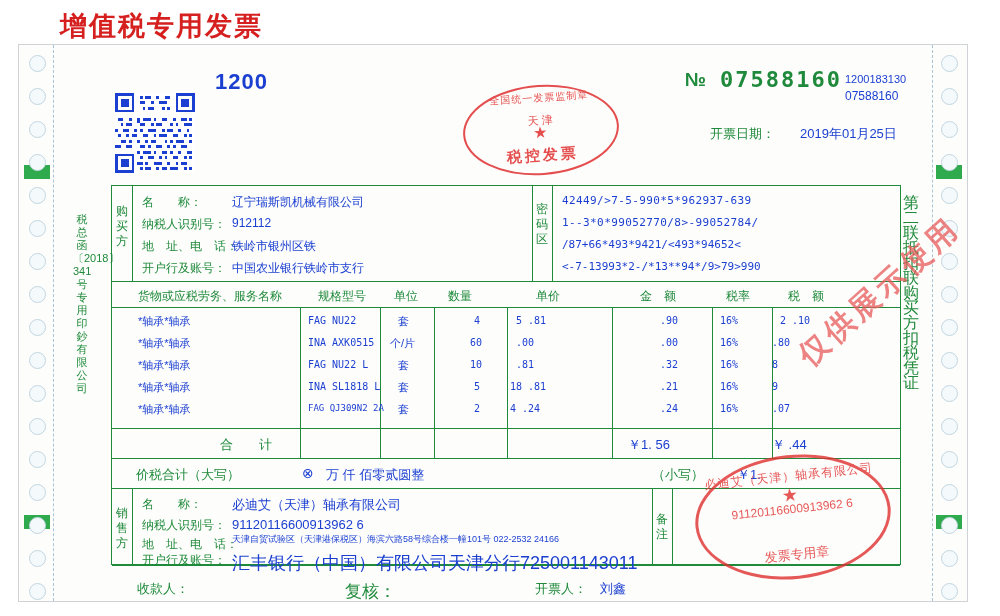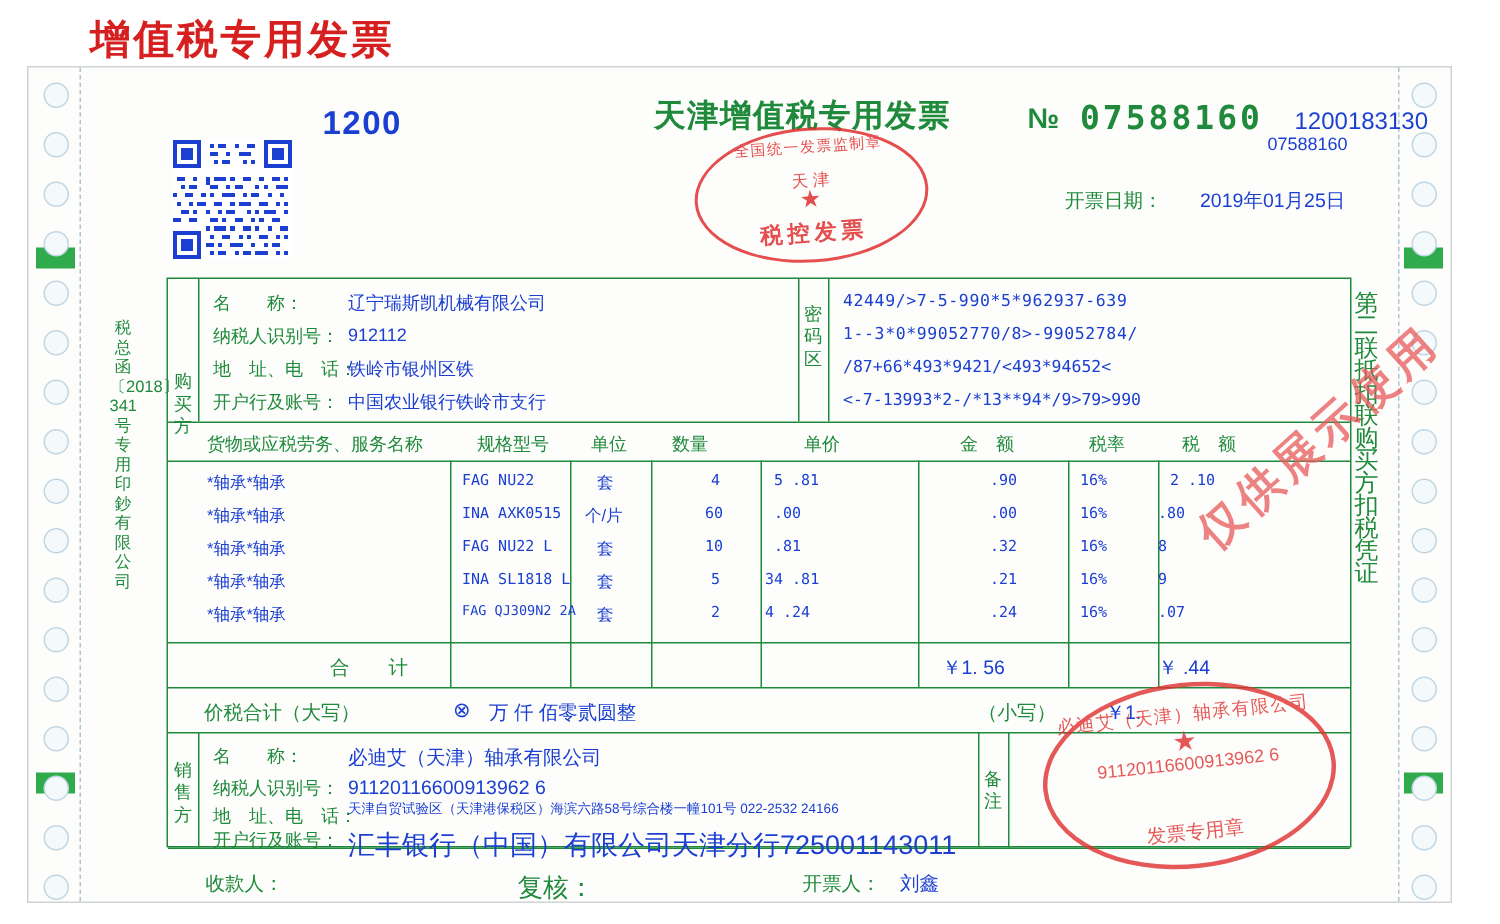--- a/index.html
+++ b/index.html
@@ -61,21 +61,21 @@
   #qr{
     position:absolute;left:60px;top:48px;width:80px;height:80px;
   }
   #no-label{
     position:absolute;left:630px;top:24px;font-size:19px;font-weight:bold;color:#1f8a3b;
   }
   #no-value{
     position:absolute;left:665px;top:22px;font-size:22px;font-weight:bold;color:#1f8a3b;
     letter-spacing:2px;font-family:"DejaVu Sans Mono","Liberation Mono",monospace;
   }
-  #no-sub1{position:absolute;left:790px;top:28px;font-size:16px;color:#1b3fd1;margin-left:18px;}
+  #no-sub1{position:absolute;left:790px;top:28px;font-size:11px;color:#1b3fd1;}
   #no-sub2{position:absolute;left:790px;top:44px;font-size:12px;color:#1b3fd1;}
   #date-label{position:absolute;left:655px;top:80px;font-size:13px;color:#1f8a3b;}
   #date-value{position:absolute;left:745px;top:80px;font-size:13px;color:#1b3fd1;}
 
   
   #seal-top{
     position:absolute;left:408px;top:40px;width:152px;height:86px;
     border:2px solid #e03030;border-radius:50%;
     transform:rotate(-4deg);opacity:.85;
   }
@@ -207,21 +207,20 @@
       <div class="hole" style="top: 373px;"></div>
       <div class="hole" style="top: 406px;"></div>
       <div class="hole" style="top: 439px;"></div>
       <div class="hole" style="top: 472px;"></div>
       <div class="hole" style="top: 505px;"></div>
       <div class="hole" style="top: 538px;"></div>
     </div>
 
   <div id="sheet">
 
-    <div id="hdr-title">天津增值税专用发票</div>
     <div id="code-1200">1200</div>
 
     <svg id="qr" viewBox="0 0 29 29" shape-rendering="crispEdges">
       <rect width="29" height="29" fill="#fff"></rect>
       <g fill="#1b3fd1">
         <rect x="0" y="0" width="7" height="1"></rect>
           <rect x="0" y="6" width="7" height="1"></rect>
         <rect x="0" y="0" width="1" height="7"></rect>
           <rect x="6" y="0" width="1" height="7"></rect>
         <rect x="2" y="2" width="3" height="3"></rect>
@@ -363,21 +362,21 @@
       <div class="line vline" style="left:322px;top:121px;height:151px;"></div>
       <div class="line vline" style="left:395px;top:121px;height:151px;"></div>
       <div class="line vline" style="left:500px;top:121px;height:151px;"></div>
       <div class="line vline" style="left:600px;top:121px;height:151px;"></div>
       <div class="line vline" style="left:660px;top:121px;height:151px;"></div>
 
       <div class="line vline" style="left:20px;top:302px;height:77px;"></div>
       <div class="line vline" style="left:540px;top:302px;height:77px;"></div>
       <div class="line vline" style="left:560px;top:302px;height:77px;"></div>
 
-      <div class="vlabel g" style="left:2px;top:18px;margin-top:43px;">购买方</div>
+      <div class="vlabel g" style="left:2px;top:18px;">购买方</div>
 
       <div class="cell g" style="left:30px;top:8px;">名　　称：</div>
       <div class="cell b" style="left:120px;top:8px;">辽宁瑞斯凯机械有限公司</div>
       <div class="cell g" style="left:30px;top:30px;">纳税人识别号：</div>
       <div class="cell b" style="left:120px;top:30px;">912112</div>
       <div class="cell g" style="left:30px;top:52px;">地　址、电　话：</div>
       <div class="cell b" style="left:120px;top:52px;">铁岭市银州区铁</div>
       <div class="cell g" style="left:30px;top:74px;">开户行及账号：</div>
       <div class="cell b" style="left:120px;top:74px;">中国农业银行铁岭市支行</div>
 
@@ -424,21 +423,21 @@
         <div class="it" style="left:404px;top:173px;">       .81</div>
         <div class="it" style="left:548px;top:173px;text-align:right;">.32</div>
         <div class="it" style="left:608px;top:173px;">16%</div>
         <div class="it" style="left:660px;top:173px;">        8</div>
       </div>
       <div>
         <div class="it it-cn" style="left:26px;top:194px;">*轴承*轴承</div>
         <div class="it" style="left:196px;top:195px;">INA SL1818  L</div>
         <div class="it it-cn" style="left:286px;top:194px;">套</div>
         <div class="it" style="left:362px;top:195px;">5</div>
-        <div class="it" style="left:398px;top:195px;">34    .81</div>
+        <div class="it" style="left:398px;top:195px;">18    .81</div>
         <div class="it" style="left:548px;top:195px;">.21</div>
         <div class="it" style="left:608px;top:195px;">16%</div>
         <div class="it" style="left:660px;top:195px;">       9</div>
       </div>
       <div>
         <div class="it it-cn" style="left:26px;top:216px;">*轴承*轴承</div>
         <div class="it" style="left:196px;top:217px;font-size:9px;">FAG QJ309N2  2A</div>
         <div class="it it-cn" style="left:286px;top:216px;">套</div>
         <div class="it" style="left:362px;top:217px;">2</div>
         <div class="it" style="left:398px;top:217px;">4    .24</div>

